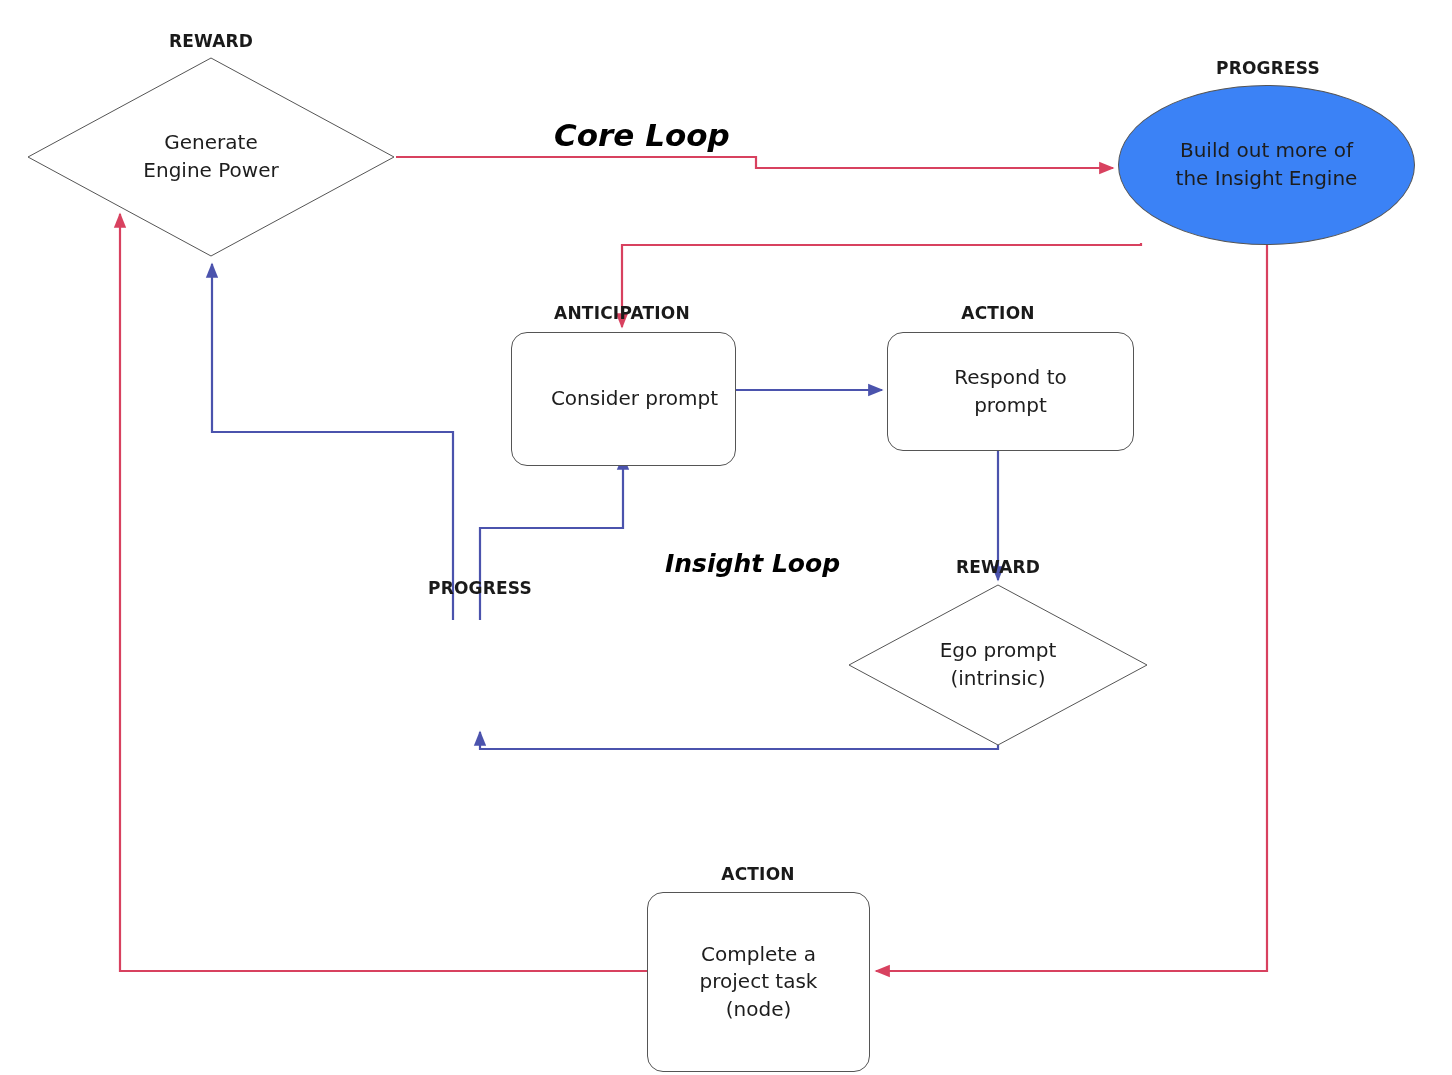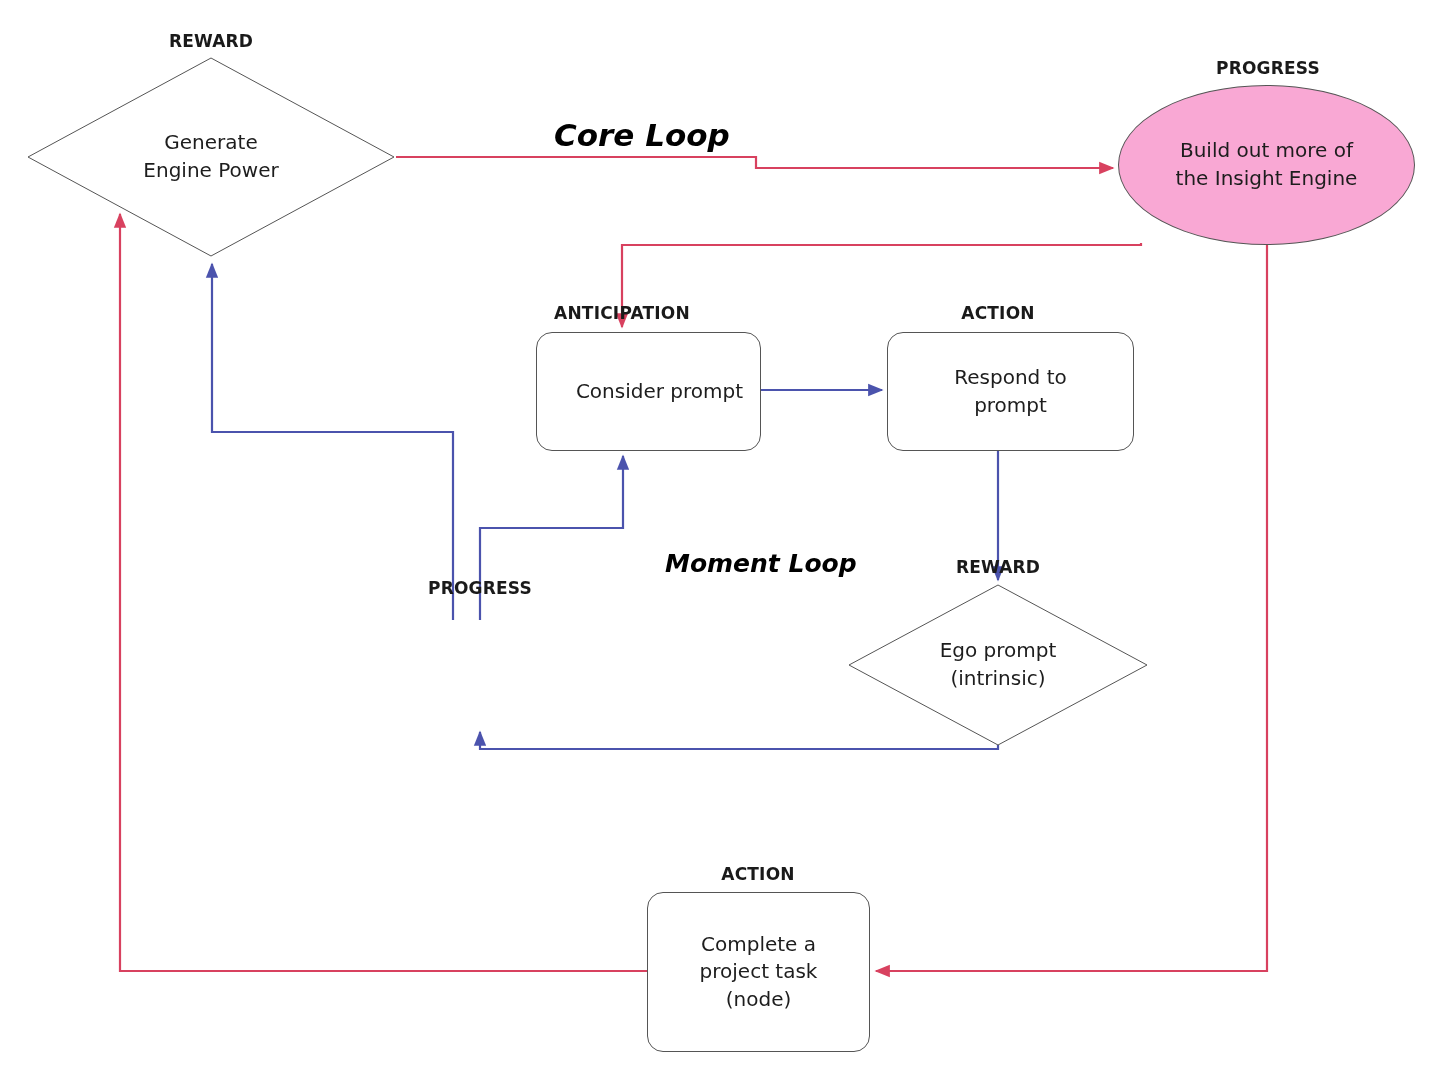--- a/index.html
+++ b/index.html
@@ -38,21 +38,21 @@
     z-index: 3;
   }
   .node-box {
     border: 1px solid #555555;
     border-radius: 16px;
     background: #ffffff;
   }
   .node-ellipse {
     border: 1px solid #555555;
     border-radius: 50%;
-    background: #f9a8d4;
+    background: #3b82f6;
   }
   .node-diamond-wrap {
     position: absolute;
     z-index: 3;
   }
   .node-diamond-wrap svg {
     position: absolute;
     left: 0; top: 0;
   }
   .node-diamond-label {
@@ -120,51 +120,51 @@
       <path d="M 736 390 L 882 390" marker-end="url(#arrow-blue)"></path>
       <path d="M 998 451 L 998 580" marker-end="url(#arrow-blue)"></path>
       <path d="M 998 745 L 998 749 L 480 749 L 480 732" marker-end="url(#arrow-blue)"></path>
       <path d="M 480 620 L 480 528 L 623 528 L 623 456" marker-end="url(#arrow-blue)"></path>
       <path d="M 453 620 L 453 432 L 212 432 L 212 264" marker-end="url(#arrow-blue)"></path>
     </g>
   </svg>
 
   <div class="loop-label loop-core" style="left:518px; top:117px;">Core Loop</div>
 
-  <div class="loop-label loop-moment" style="left:665px; top:549px;">Moment Loop</div>
+  <div class="loop-label loop-moment" style="left:665px; top:549px;">Insight Loop</div>
 
   <div class="tag" style="left:211px; top:31px;">REWARD</div>
   <div class="node-diamond-wrap" style="left:27px; top:57px; width:368px; height:200px;">
     <svg width="368" height="200">
       <polygon points="184,1 367,100 184,199 1,100" fill="#ffffff" stroke="#555555" stroke-width="1"></polygon>
     </svg>
     <div class="node-diamond-label" style="white-space: pre-line;">Generate
 Engine Power</div>
   </div>
 
   <div class="tag" style="left:1268px; top:58px;">PROGRESS</div>
   <div class="node node-ellipse" style="left:1118px; top:85px; width:297px; height:160px; white-space: pre-line;">Build out more of
 the Insight Engine</div>
 
   <div class="tag" style="left:622px; top:303px;">ANTICIPATION</div>
-  <div class="node node-box" style="left:536px; top:332px; width:225px; height:119px; white-space: pre-line; padding-left: 22px;">Consider prompt</div>
+  <div class="node node-box" style="left:511px; top:332px; width:225px; height:134px; white-space: pre-line; padding-left: 22px;">Consider prompt</div>
 
   <div class="tag" style="left:998px; top:303px;">ACTION</div>
   <div class="node node-box" style="left:887px; top:332px; width:247px; height:119px; white-space: pre-line;">Respond to
 prompt</div>
 
   <div class="tag" style="left:998px; top:557px;">REWARD</div>
   <div class="node-diamond-wrap" style="left:848px; top:584px; width:300px; height:162px;">
     <svg width="300" height="162">
       <polygon points="150,1 299,81 150,161 1,81" fill="#ffffff" stroke="#555555" stroke-width="1"></polygon>
     </svg>
     <div class="node-diamond-label" style="white-space: pre-line;">Ego prompt
 (intrinsic)</div>
   </div>
 
   <div class="tag" style="left:480px; top:578px;">PROGRESS</div>
 
   <div class="tag" style="left:758px; top:864px;">ACTION</div>
-  <div class="node node-box" style="left:647px; top:892px; width:223px; height:160px; white-space: pre-line;">Complete a
+  <div class="node node-box" style="left:647px; top:892px; width:223px; height:180px; white-space: pre-line;">Complete a
 project task
 (node)</div>
 
 </div>
 
 </body></html>

